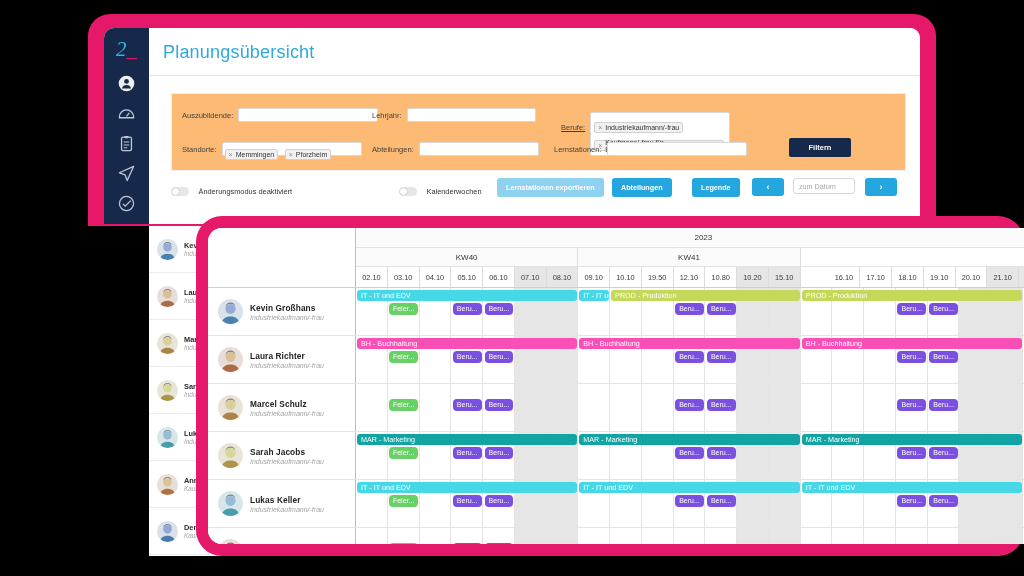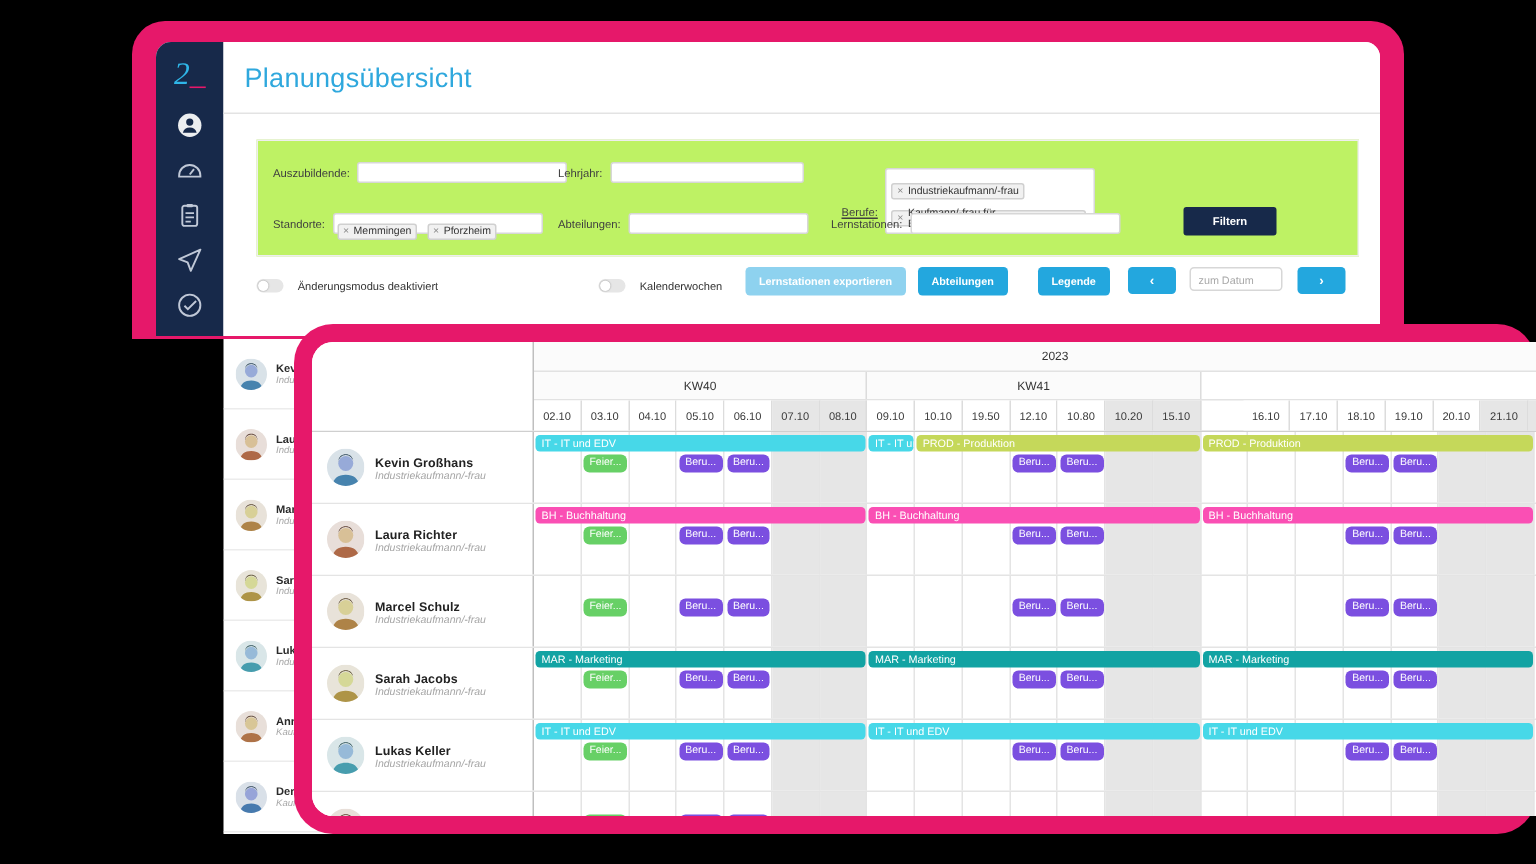--- a/index.html
+++ b/index.html
@@ -53,21 +53,21 @@
 
   .auto-plan-btn {
     position: absolute; right: 14px; top: 42px;
     background: #e6186a; color: #fff; font-size: 7.2px; font-weight: 700;
     border: none; border-radius: 2px; padding: 4px 7px; cursor: pointer;
     letter-spacing: .1px;
   }
 
   #filter-box {
     position: absolute; left: 22px; top: 65px; right: 14px; height: 78px;
-    background: #bef264; border: 1px solid #eeeeee;
+    background: #fdba74; border: 1px solid #eeeeee;
   }
   .f-label { font-size: 7.5px; color: #3f3f3f; }
   .f-input {
     background: #fff; border: 1px solid #d7d7d7; height: 14px; border-radius: 2px;
   }
   .f-row { position: absolute; display: flex; align-items: center; }
   .tag {
     display: inline-flex; align-items: center; gap: 3px;
     background: #f1f1f1; border: 1px solid #d0d0d0; border-radius: 2px;
     font-size: 7px; color: #333; padding: 0 3px; height: 11px; margin: 1px 2px 1px 0;
@@ -236,21 +236,21 @@
         <div class="f-row" style="left:10px; top:14px;">
           <span class="f-label">Auszubildende:</span>
           <span class="f-input" style="width:140px; margin-left:5px;"></span>
         </div>
         <div class="f-row" style="left:200px; top:14px;">
           <span class="f-label">Lehrjahr:</span>
           <span class="f-input" style="width:129px; margin-left:5px;"></span>
         </div>
 
         <div class="f-row" style="left:389px; top:18px; align-items:flex-start;">
-          <span class="f-label" style="margin-top:25px;text-decoration:underline;">Berufe:</span>
+          <span class="f-label" style="margin-top:11px;text-decoration:underline;">Berufe:</span>
           <span class="f-input" style="width:140px; height:44px; margin-left:5px; padding:3px; display:block;">
             <span class="tag">
                 <span class="x">×</span>
                 <span>Industriekaufmann/-frau</span>
               </span>
             <span class="tag">
                 <span class="x">×</span>
                 <span>Kaufmann/-frau für Büromanagement</span>
               </span>
           </span>

